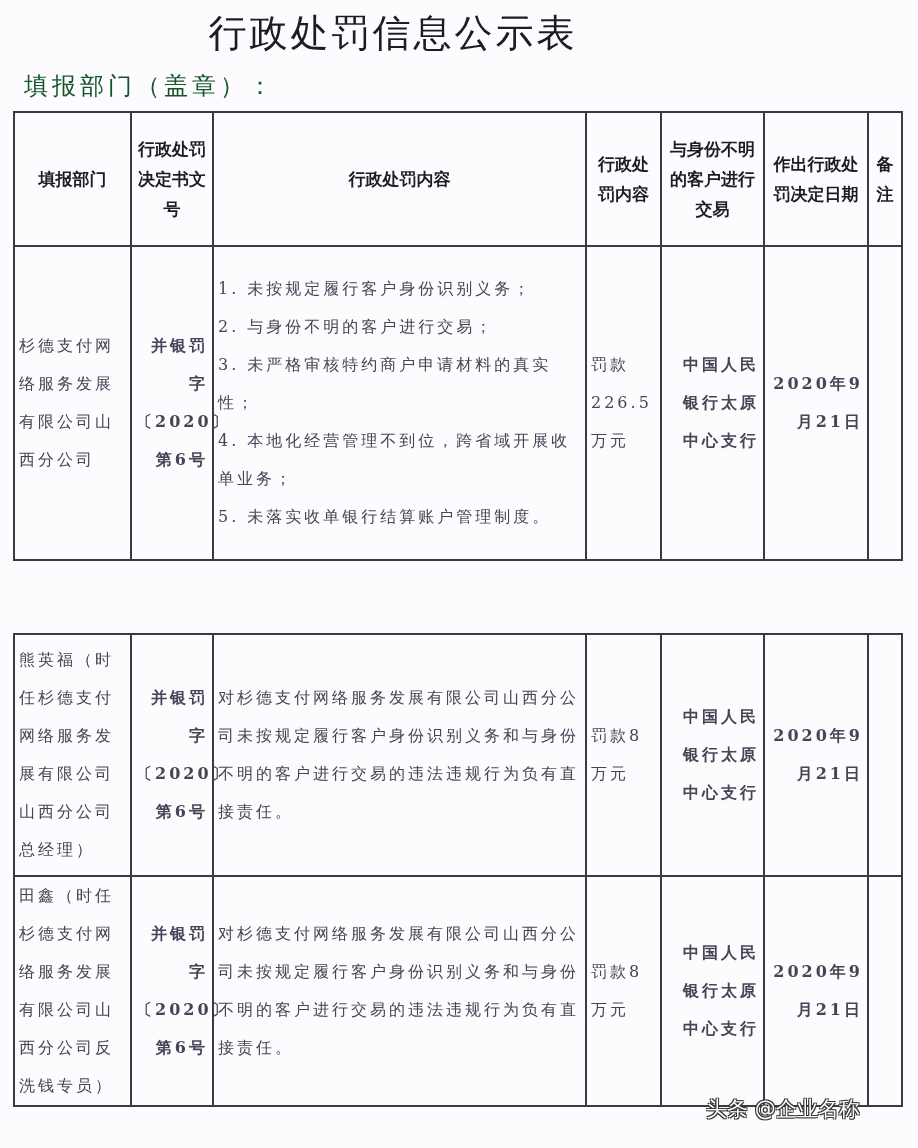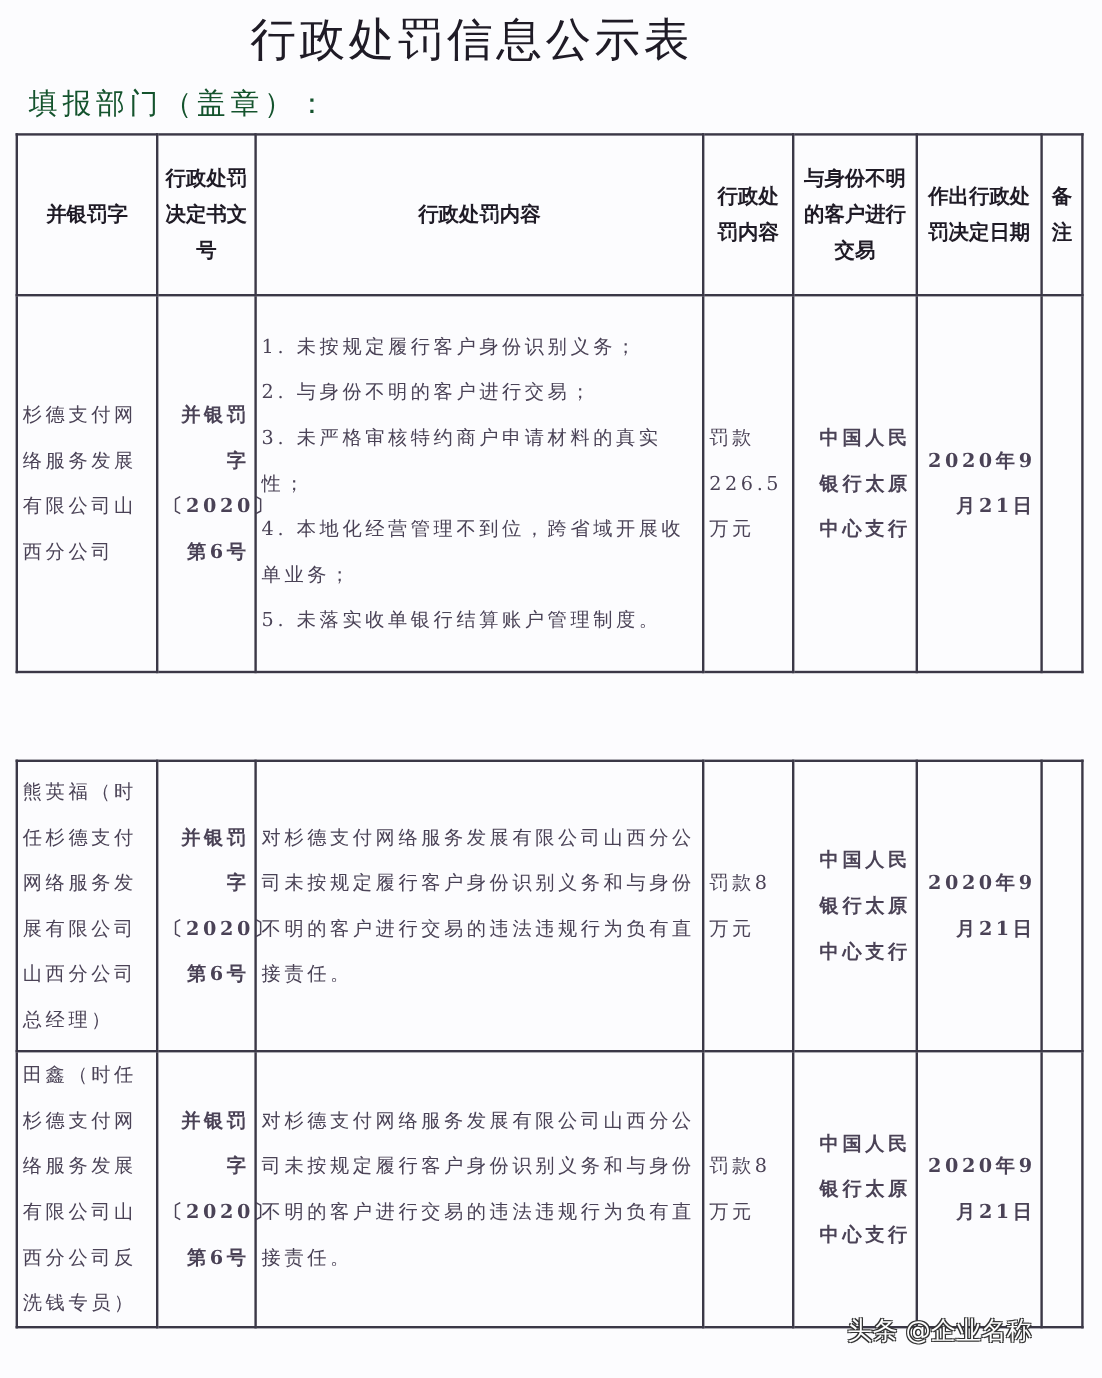--- a/index.html
+++ b/index.html
@@ -51,21 +51,21 @@
     <col style="width:117px">
       <col style="width:82px">
       <col style="width:373px">
     <col style="width:75px">
       <col style="width:103px">
       <col style="width:104px">
       <col style="width:34px">
   </colgroup>
   <tbody>
       <tr style="height:134px">
-    <th>并银罚字</th>
+    <th>填报部门</th>
     <th>行政处罚决定书文号</th>
     <th>行政处罚内容</th>
     <th>行政处罚内容</th>
     <th>与身份不明的客户进行交易</th>
     <th>作出行政处罚决定日期</th>
     <th>备注</th>
   </tr>
   <tr style="height:314px">
     <td class="c-left">杉德支付网络服务发展有限公司山西分公司</td>
     <td class="c-center">并银罚字〔2020〕第6号</td>

